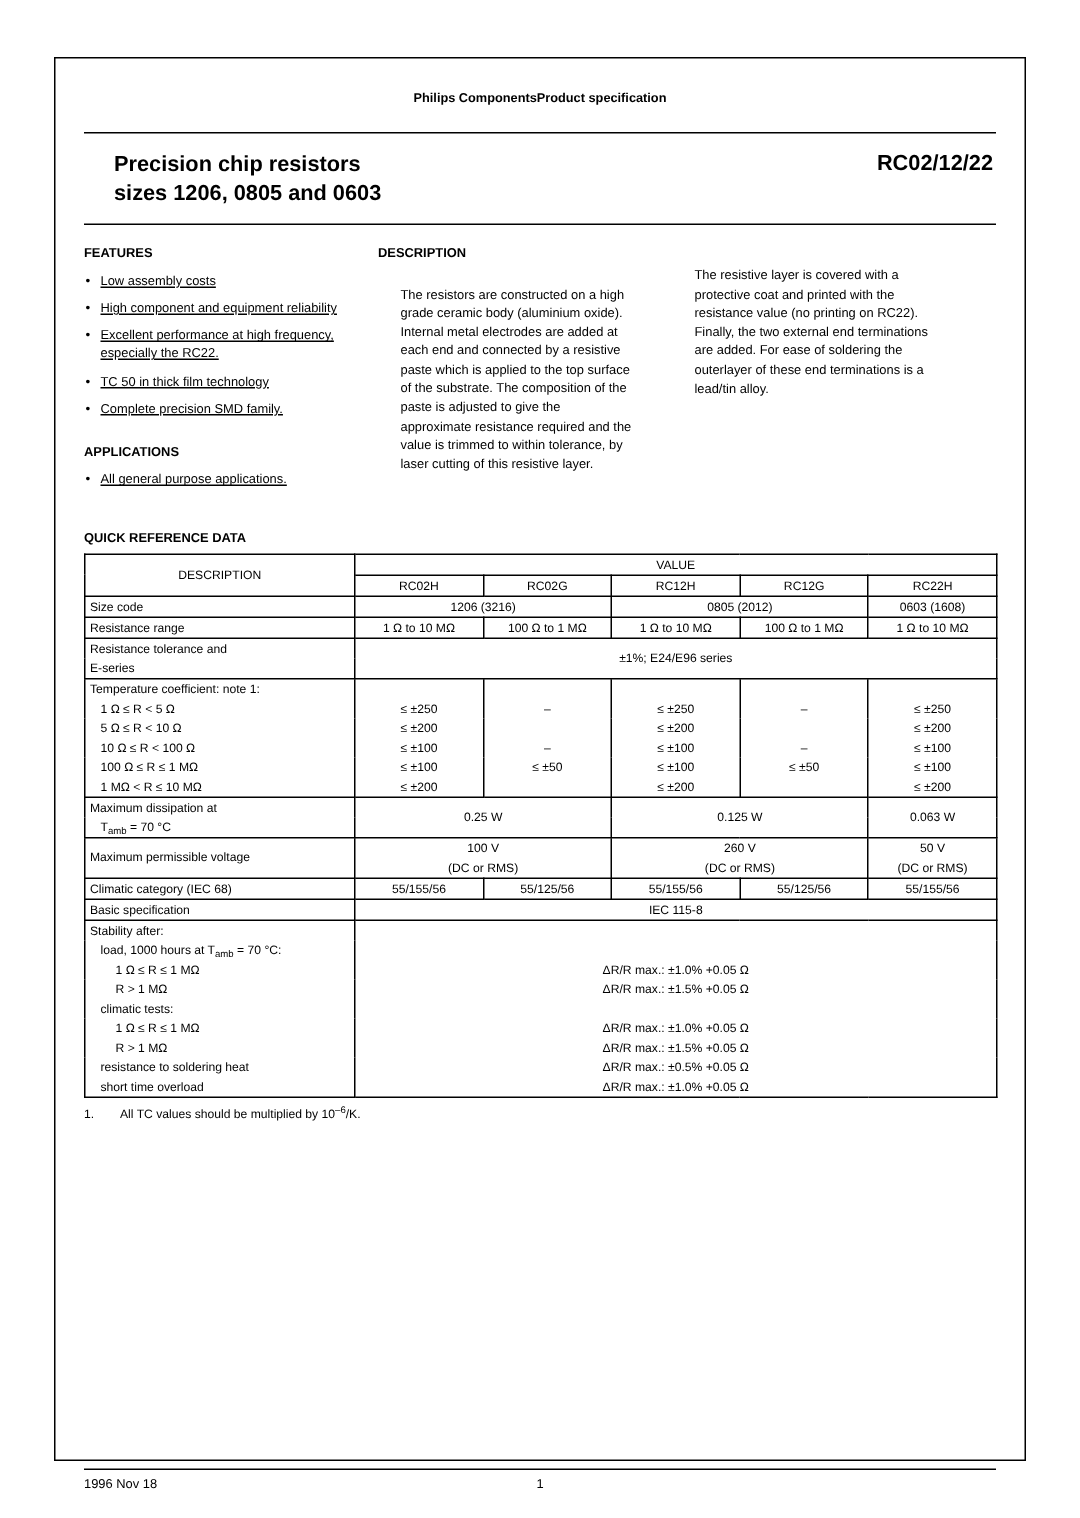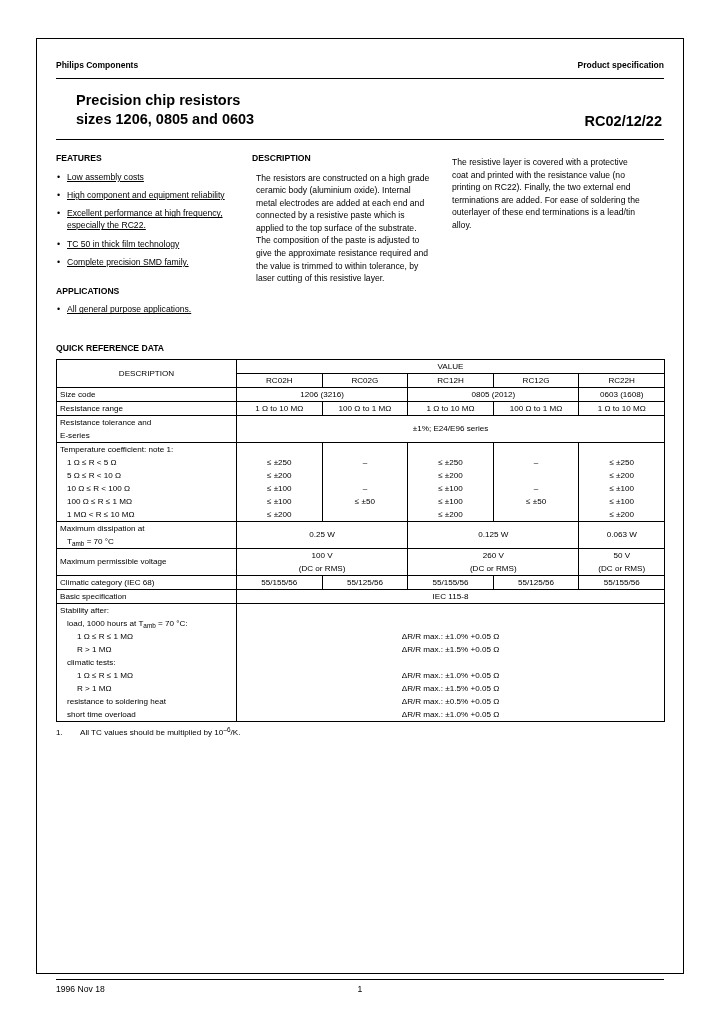--- a/index.html
+++ b/index.html
@@ -22,28 +22,28 @@
     border:1px solid #000;
     box-sizing:border-box;
   }
   .inner{
     position:absolute;
     left:56px;top:60px;
     width:608px;
   }
   
   .topbar{
-    display:flex;justify-content:space-between;align-items:flex-end;
+    display:flex;justify-content:center;align-items:flex-end;
     font-size:8.5px;font-weight:bold;
-    padding-bottom:8px;
+    padding-bottom:18px;
     border-bottom:1.5px solid #000;
   }
   
   .titleblock{
-    display:flex;justify-content:space-between;align-items:flex-end;
+    display:flex;justify-content:space-between;align-items:flex-start;
     margin-top:12px;
     padding-bottom:10px;
     border-bottom:1.5px solid #000;
   }
   .titleblock .t-left{
     font-size:14.5px;font-weight:bold;line-height:1.32;
     padding-left:20px;
   }
   .titleblock .t-right{
     font-size:14.5px;font-weight:bold;
@@ -62,21 +62,21 @@
   .col3{width:196px;box-sizing:border-box;}
   .secthead{font-weight:bold;font-size:8.6px;margin-bottom:7px;}
   ul.bul{list-style:none;margin:0;padding:0;text-decoration:underline;}
   ul.bul li{
     position:relative;padding-left:11px;margin-bottom:6.5px;
     line-height:1.38;
   }
   ul.bul li:before{
     content:"\2022";position:absolute;left:1px;top:-1px;font-size:9px;
   }
-  .para{margin:4px;line-height:1.46;}
+  .para{margin:15px;line-height:1.46;}
   .apps{margin-top:16px;}
   
   .qrd{
     margin-top:20px;
     font-weight:bold;font-size:8.6px;
   }
   table.qt{
     margin-top:6px;
     border-collapse:collapse;
     width:608px;

